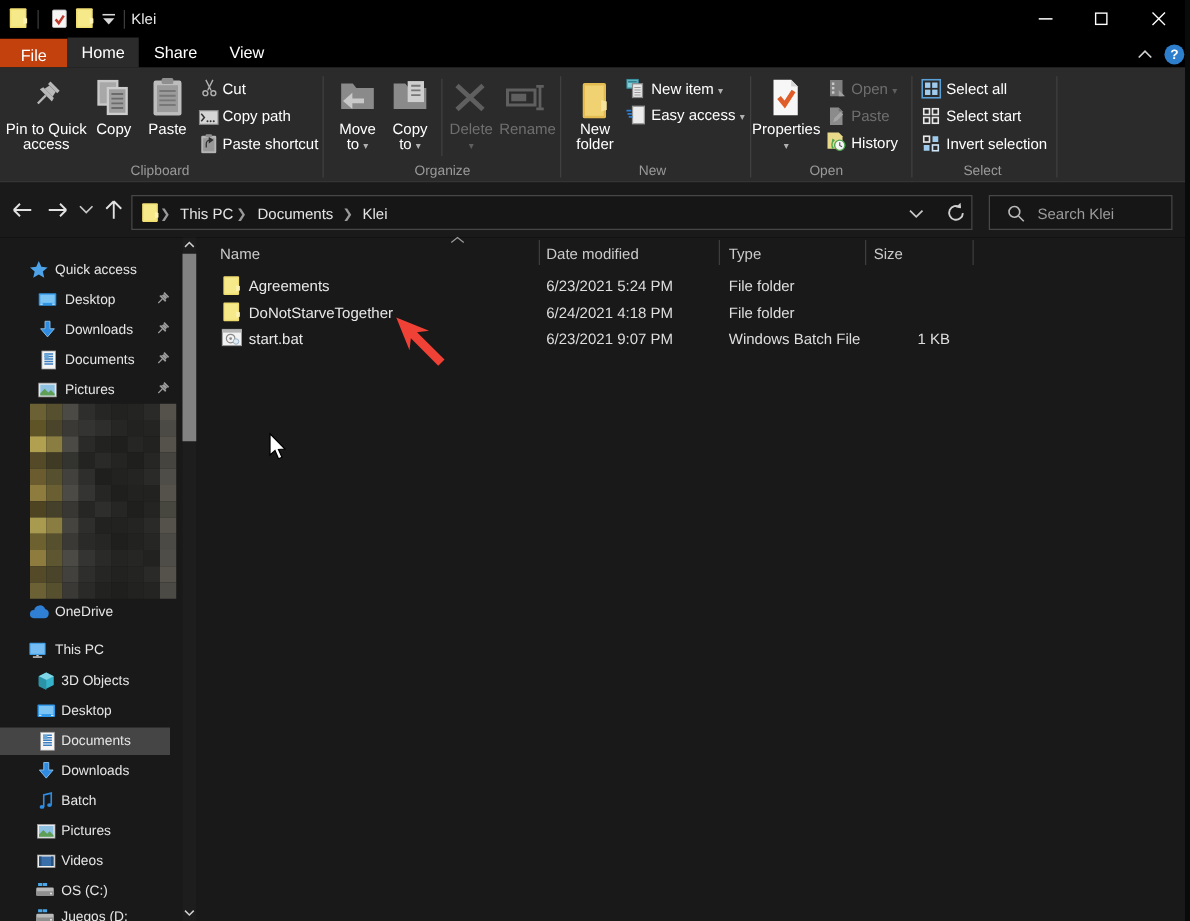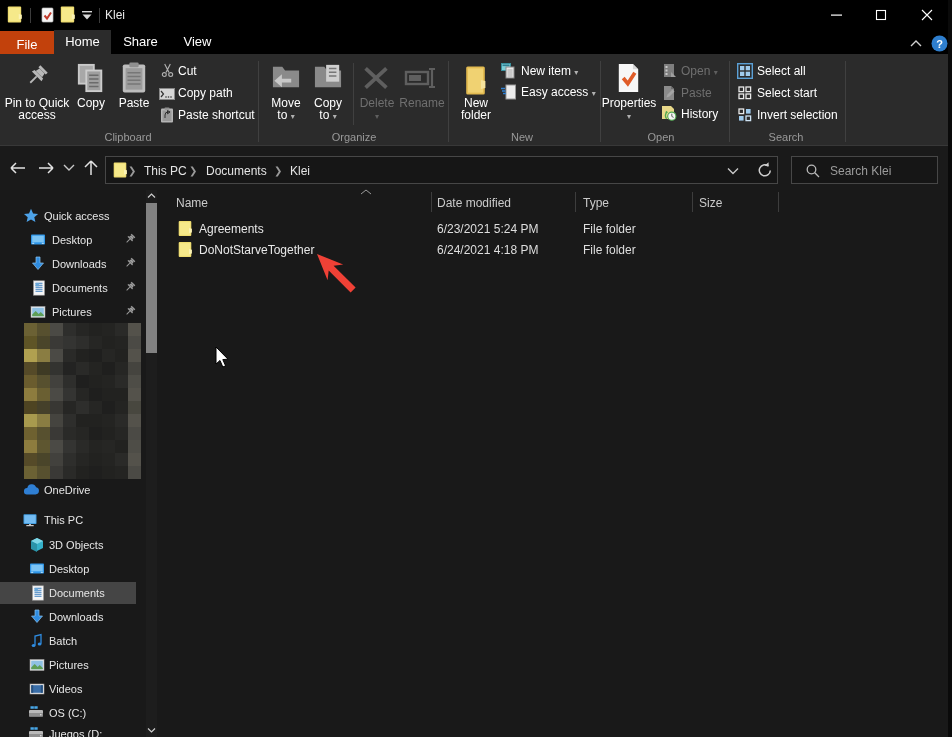--- a/index.html
+++ b/index.html
@@ -267,21 +267,21 @@
         <rect x="9" y="9" width="4.6" height="4.6" fill="none" stroke="#e8e8e8" stroke-width="1.3"></rect>
   </svg>
   <div class="smalltxt" style="left:757px;top:29px">Select start</div>
   <svg class="abs" style="left:737px;top:50px" width="16" height="16" viewBox="0 0 16 16">
     <rect x="2" y="2" width="4.6" height="4.6" fill="none" stroke="#e8e8e8" stroke-width="1.3"></rect>
     <rect x="9" y="2" width="4.6" height="4.6" fill="#9fcbed"></rect>
     <rect x="2" y="9" width="4.6" height="4.6" fill="#9fcbed"></rect>
     <rect x="9" y="9" width="4.6" height="4.6" fill="none" stroke="#cfe4f4" stroke-width="1.3"></rect>
   </svg>
   <div class="smalltxt" style="left:757px;top:51px">Invert selection</div>
-  <div class="glabel" style="left:751px;width:70px">Search</div>
+  <div class="glabel" style="left:751px;width:70px">Select</div>
 </div>
 
 <div id="band">
   <svg class="navicon" style="left:8px;top:12px" width="20" height="20" viewBox="0 0 20 20">
     <path d="M3 10 h14 M3 10 l5-5 M3 10 l5 5" stroke="#e2e2e2" stroke-width="1.5" fill="none"></path>
   </svg>
   <svg class="navicon" style="left:36px;top:12px" width="20" height="20" viewBox="0 0 20 20">
     <path d="M3 10 h14 M17 10 l-5-5 M17 10 l-5 5" stroke="#e2e2e2" stroke-width="1.5" fill="none"></path>
   </svg>
   <svg class="navicon" style="left:62px;top:17px" width="14" height="10" viewBox="0 0 14 10">
@@ -571,20 +571,33 @@
       <div class="ftype">File folder</div>
     </div>
     <div class="frow" style="top:49px">
       <svg class="abs" style="left:21px;top:2px" width="14" height="17" viewBox="0 0 14 16">
             <use href="#folder16"></use>
           </svg>
       <div class="fname">DoNotStarveTogether</div>
       <div class="fdate">6/24/2021 4:18 PM</div>
       <div class="ftype">File folder</div>
     </div>
+    <div class="frow" style="top:70px">
+      <svg class="abs" style="left:20px;top:2px" width="17" height="16" viewBox="0 0 17 16">
+        <rect x="0.8" y="1.5" width="15.4" height="13" fill="#f2f2f2" stroke="#9a9a9a" stroke-width="0.8"></rect>
+        <rect x="0.8" y="1.5" width="15.4" height="2.6" fill="#b5b5b5"></rect>
+        <circle cx="7.5" cy="8.8" r="3.4" fill="none" stroke="#8a8a8a" stroke-width="1"></circle>
+        <circle cx="7.5" cy="8.8" r="1.1" fill="#8a8a8a"></circle>
+        <circle cx="11.8" cy="11.2" r="2.2" fill="#dfeaf2" stroke="#9ab4c8" stroke-width="0.8"></circle>
+      </svg>
+      <div class="fname">start.bat</div>
+      <div class="fdate">6/23/2021 9:07 PM</div>
+      <div class="ftype">Windows Batch File</div>
+      <div class="fsize">1 KB</div>
+    </div>
   </div>
 
   <svg class="abs" style="left:300px;top:54px" width="70" height="70" viewBox="0 0 70 70">
     <polygon points="17,10 43.2,20.6 33.6,21.7 55.6,43.6 50.6,48.6 28.7,26.6 27.6,36.2" fill="#ef4136"></polygon>
   </svg>
 
   <svg class="abs" style="left:214px;top:156px" width="16" height="24" viewBox="0 0 16 24">
     <path d="M2 1 L2 18 L6 14.5 L8.8 21 L11.6 19.8 L8.8 13.6 L14 13.2 Z" fill="#fff" stroke="#000" stroke-width="1"></path>
   </svg>
 </div>

